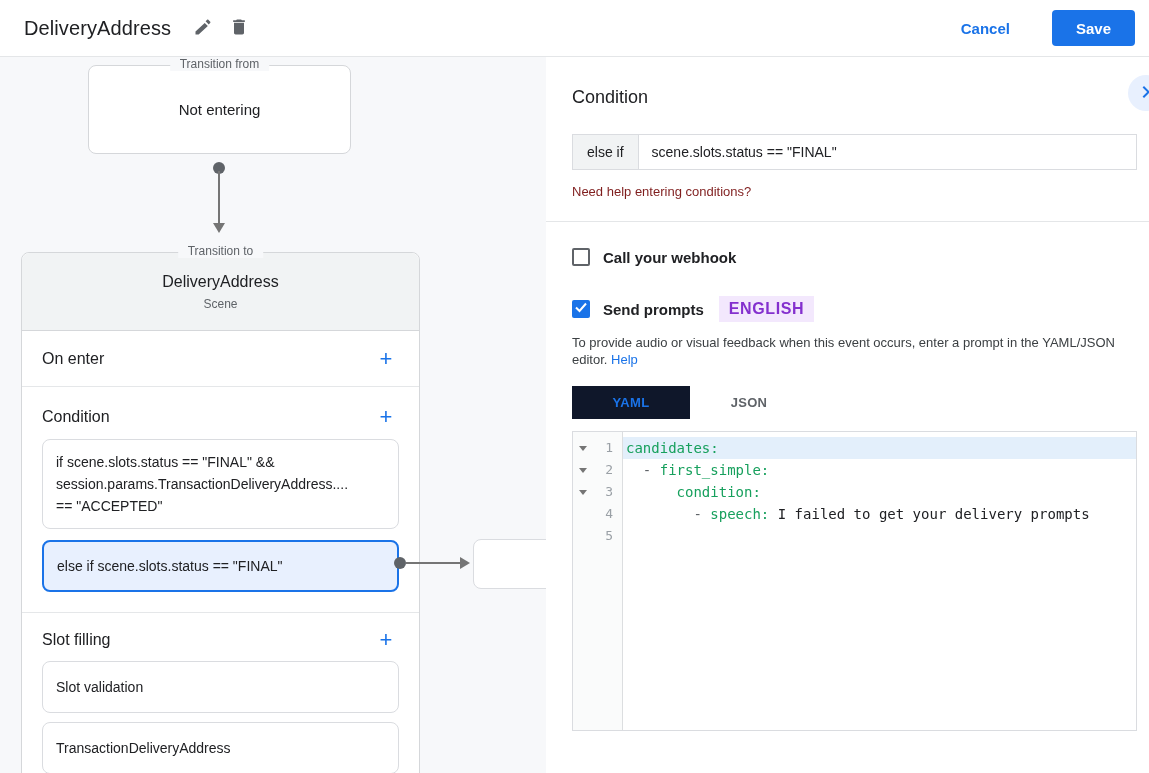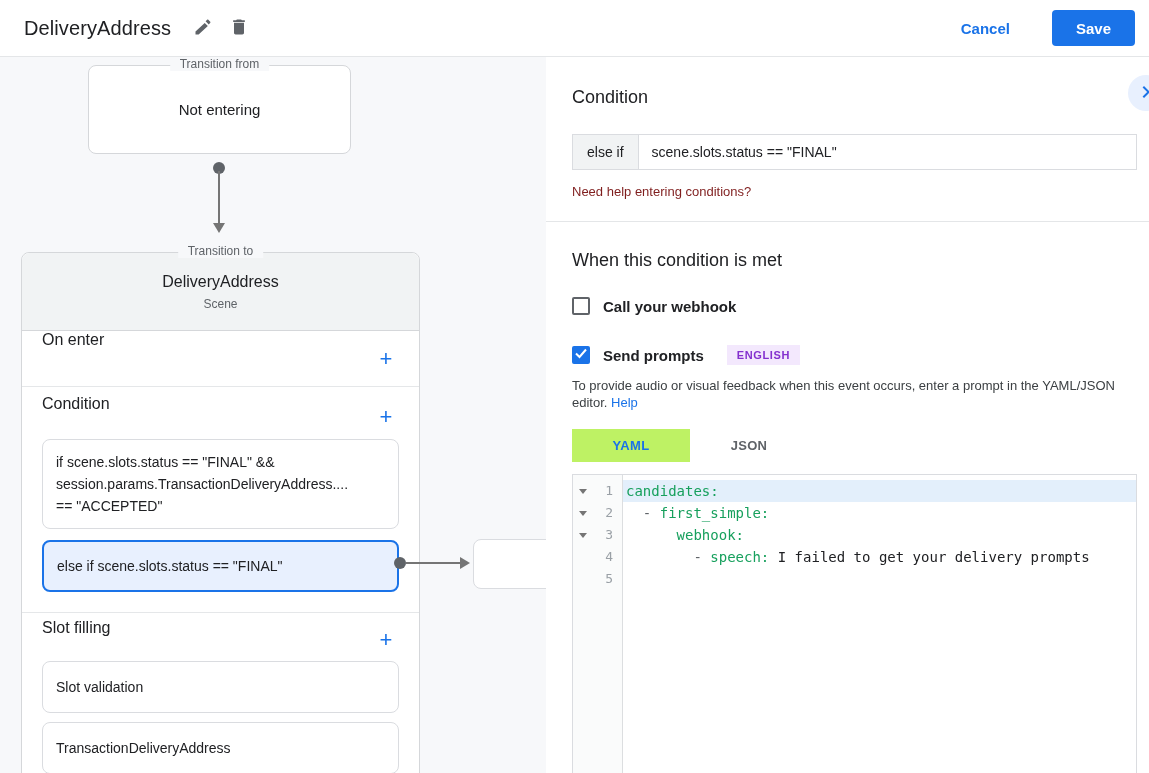--- a/index.html
+++ b/index.html
@@ -35,21 +35,21 @@
   .v-line { position: absolute; left: 218px; top: 114px; width: 2px; height: 54px; background: #757575; }
   .v-arrow { position: absolute; left: 213px; top: 166px; width: 0; height: 0;
     border-left: 6px solid transparent; border-right: 6px solid transparent; border-top: 10px solid #757575; }
 
   .scene-card { position: absolute; left: 21px; top: 195px; width: 399px; height: 620px;
     background: #fff; border: 1px solid #d5d7da; border-radius: 8px; }
   .scene-head { height: 78px; background: #f1f3f4; border-bottom: 1px solid #d5d7da;
     border-radius: 8px 8px 0 0; text-align: center; padding-top: 20px; }
   .scene-name { font-size: 16px; color: #202124; }
   .scene-type { font-size: 12px; color: #5f6368; margin-top: 6px; }
-  .sec-row { display: flex; justify-content: space-between; padding: 0 20px; }
+  .sec-row { display: flex; align-items: center; justify-content: space-between; padding: 0 20px; }
   .sec-title { font-size: 16px; color: #202124; }
   .add-btn { color: #1a73e8; font-size: 22px; font-weight: 400; line-height: 22px; background: none;
     border: none; cursor: pointer; width: 26px; text-align: center; font-family: inherit; }
   .row-onenter { height: 56px; border-bottom: 1px solid #e5e7e9; }
   .row-cond-title { height: 44px; margin-top: 8px; }
   .cond-box { margin: 0 20px 11px 20px; border: 1px solid #dadce0; border-radius: 8px;
     padding: 11px 13px; font-size: 14px; line-height: 22px; color: #202124; background: #fff; }
   .cond-box.selected { background: #e8f0fe; border: 2px solid #1a73e8; padding: 14px 13px;
     margin-bottom: 20px; height: 52px; line-height: 20px; }
   .sec-divider { border-bottom: 1px solid #e5e7e9; }
@@ -79,29 +79,29 @@
   .help-link { display: inline-block; margin: 14px 0 0 26px; font-size: 13px; color: #7f1d1d;
     text-decoration: none; cursor: pointer; }
   .hdivider { margin-top: 21px; border-top: 1px solid #e4e6e8; }
   .when-title { margin: 28px 12px 0 26px; font-size: 18px; font-weight: 400; color: #202124; }
   .check-row { display: flex; align-items: center; margin: 26px 12px 0 26px; }
   .check-row + .check-row { margin-top: 30px; }
   .cbx { width: 18px; height: 18px; border: 2px solid #5f6368; border-radius: 2px; background: #fff;
     flex: none; cursor: pointer; }
   .cbx.checked { border: none; background: #1a73e8; display: flex; align-items: center; justify-content: center; }
   .check-label { margin-left: 13px; font-size: 15px; font-weight: 700; color: #202124; }
-  .lang-badge { margin-left: 23px; background: #f3e8fd; color: #8430ce; font-size: 11px;
+  .lang-badge { margin-left: 15px; background: #f3e8fd; color: #8430ce; font-size: 16px;
     font-weight: 700; letter-spacing: .6px; padding: 4px 10px; }
   .desc { margin: 12px 12px 0 26px; font-size: 13px; color: #3c4043; line-height: 17px; max-width: 572px; }
   .desc a { color: #1a73e8; text-decoration: none; cursor: pointer; }
   .tabs { display: flex; margin: 18px 0 0 26px; }
   .tab { width: 118px; height: 33px; display: flex; align-items: center; justify-content: center;
     font-size: 13px; font-weight: 700; letter-spacing: .3px; color: #5f6368; cursor: pointer;
     background: transparent; border: none; font-family: inherit; }
-  .tab.active { background: #bef264; color: #1a73e8; }
+  .tab.active { background: #0f172a; color: #1a73e8; }
 
   .editor { margin: 12px 12px 0 26px; border: 1px solid #dadce0; height: 300px;
     display: flex; font-family: "DejaVu Sans Mono", monospace; font-size: 14px; }
   .gutter { width: 50px; background: #fafbfb; border-right: 1px solid #dcdee0; padding-top: 5px; flex: none; }
   .gutter-row { position: relative; height: 22px; line-height: 22px; text-align: right;
     padding-right: 9px; color: #9aa0a6; font-size: 13px; }
   .fold { position: absolute; left: 6px; top: 9px; width: 0; height: 0;
     border-left: 4px solid transparent; border-right: 4px solid transparent; border-top: 5px solid #757575;
     cursor: pointer; }
   .code { flex: 1; padding-top: 5px; overflow: hidden; background: #fff; }
@@ -199,21 +199,20 @@
 
     <div class="cond-row">
       <div class="cond-prefix">else if</div>
       <div class="cond-input" role="textbox">scene.slots.status == "FINAL"</div>
     </div>
 
     <a class="help-link">Need help entering conditions?</a>
 
     <div class="hdivider"></div>
 
-    <h2 class="when-title">When this condition is met</h2>
 
     <div class="check-row">
       <span class="cbx" role="checkbox" aria-checked="false"></span>
       <span class="check-label">Call your webhook</span>
     </div>
 
     <div class="check-row">
       <span class="cbx checked" role="checkbox" aria-checked="true">
         <span>
           <svg width="18" height="18" viewBox="0 0 18 18">
@@ -236,19 +235,19 @@
       <div class="gutter">
         <div class="gutter-row"><span class="fold"></span><span>1</span></div>
         <div class="gutter-row"><span class="fold"></span><span>2</span></div>
         <div class="gutter-row"><span class="fold"></span><span>3</span></div>
         <div class="gutter-row"><span>4</span></div>
         <div class="gutter-row"><span>5</span></div>
       </div>
       <div class="code">
         <div class="cm-line hl"><span class="tok-pre"></span><span class="tok-key">candidates:</span><span class="tok-val"></span></div>
         <div class="cm-line"><span class="tok-pre">  - </span><span class="tok-key">first_simple:</span><span class="tok-val"></span></div>
-        <div class="cm-line"><span class="tok-pre">      </span><span class="tok-key">webhook:</span><span class="tok-val"></span></div>
+        <div class="cm-line"><span class="tok-pre">      </span><span class="tok-key">condition:</span><span class="tok-val"></span></div>
         <div class="cm-line"><span class="tok-pre">        - </span><span class="tok-key">speech:</span><span class="tok-val"> I failed to get your delivery prompts</span></div>
         <div class="cm-line"><span class="tok-pre"></span><span class="tok-key"></span><span class="tok-val"></span></div>
       </div>
     </div>
   </div>
 </div>
 
 </body></html>

